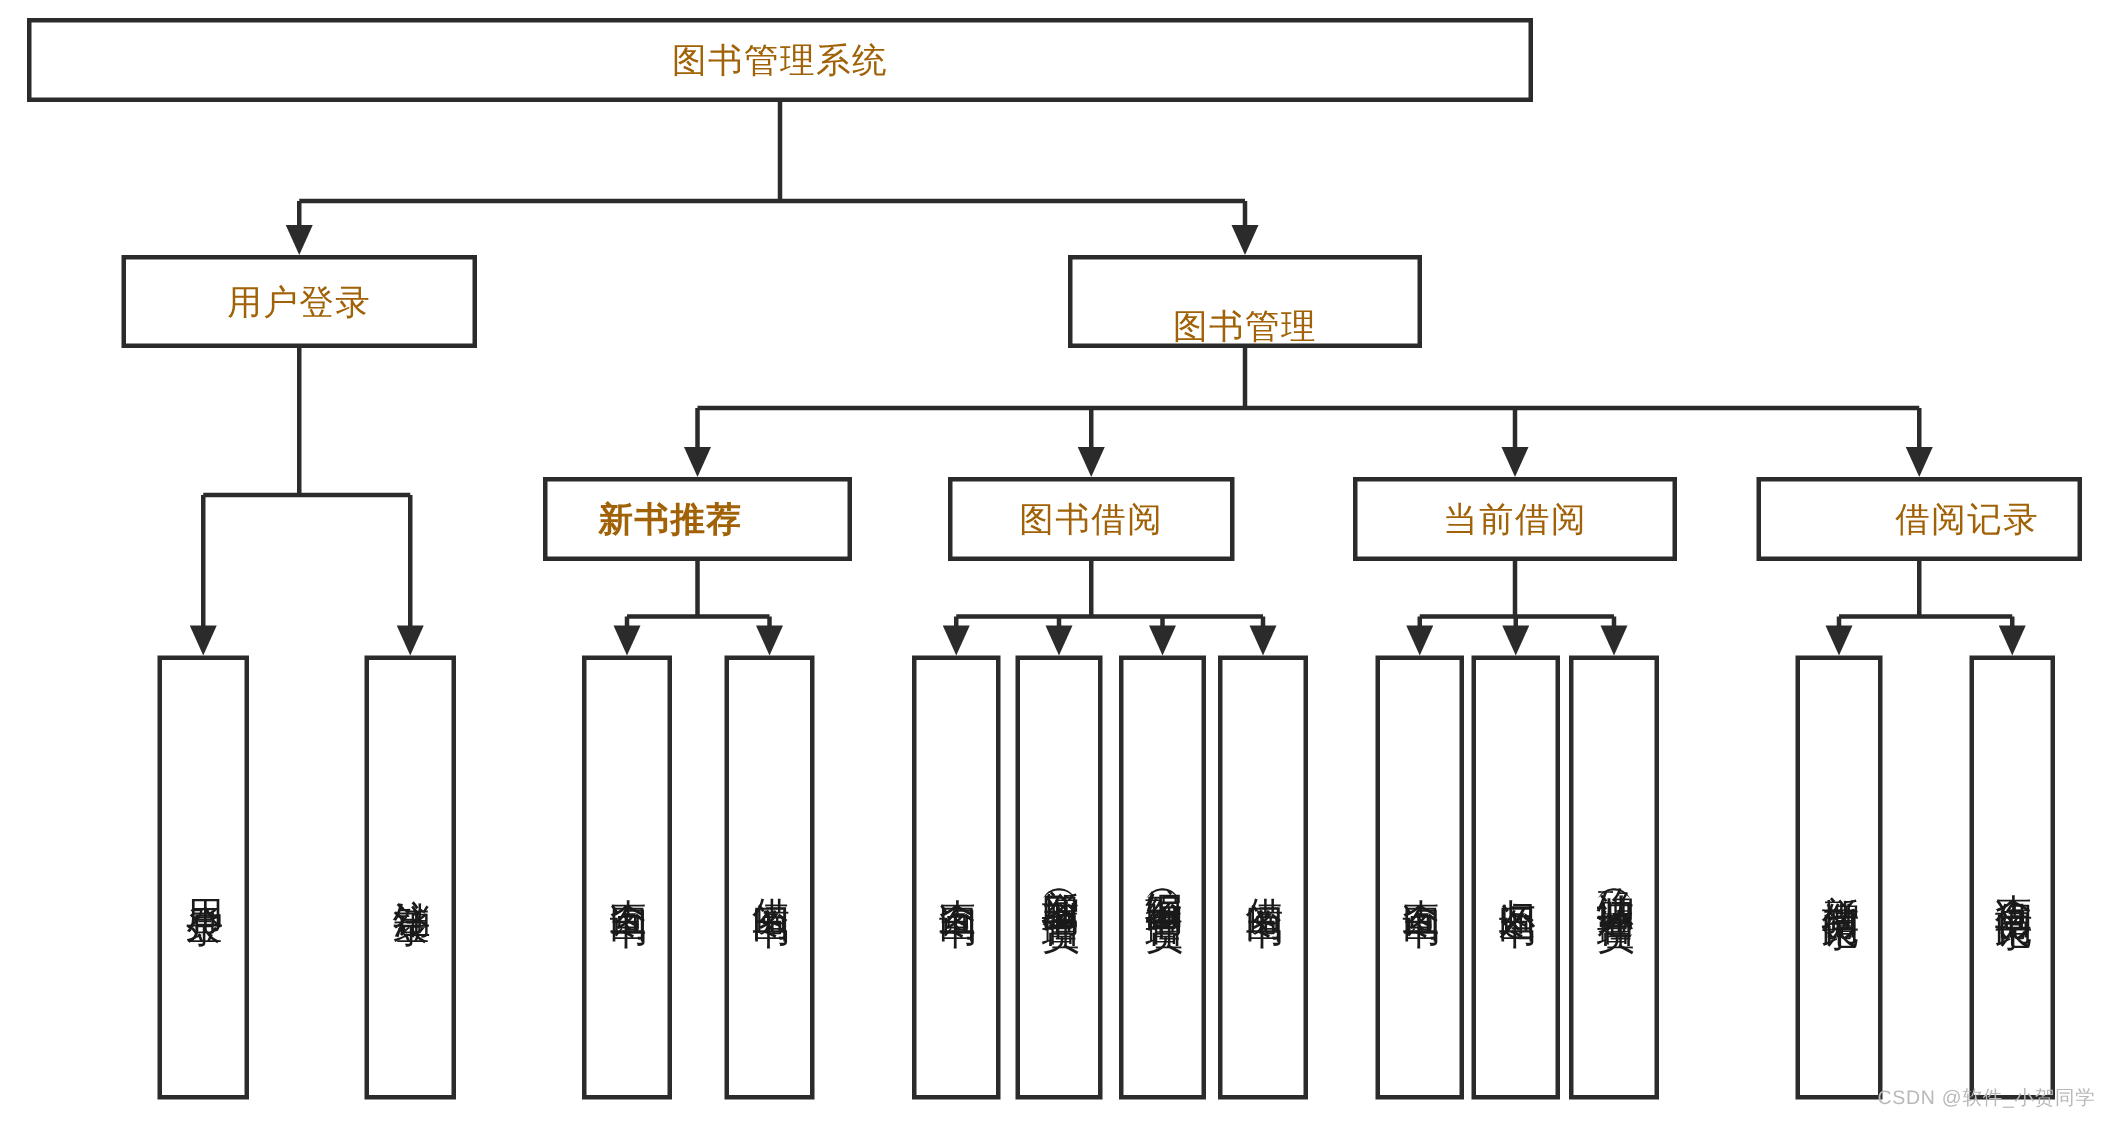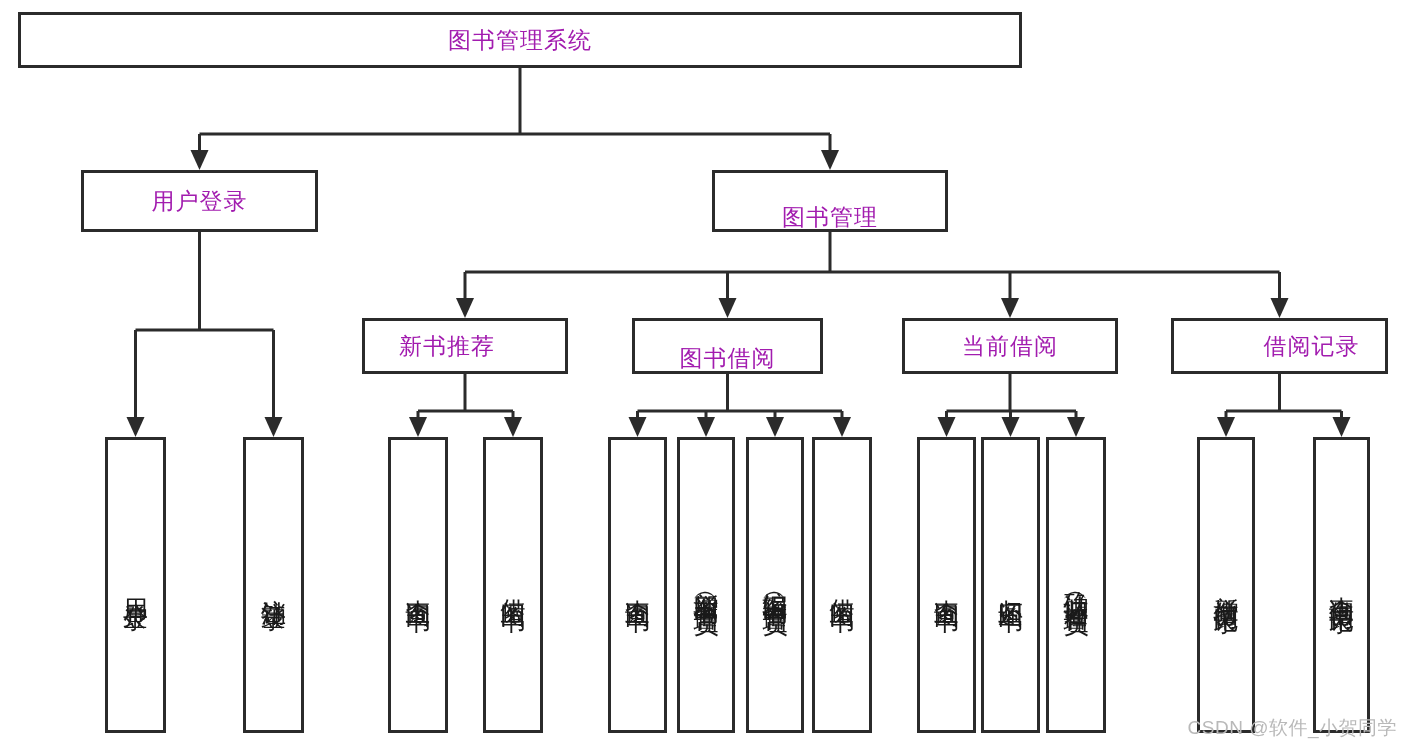--- a/index.html
+++ b/index.html
@@ -60,30 +60,30 @@
   .hlabel-wrap {
     position: absolute;
     display: flex;
     align-items: center;
     justify-content: center;
     pointer-events: none;
   }
   .hlabel-text {
     font-family: "Liberation Sans", "DejaVu Sans", sans-serif;
     font-size: 23px;
-    color: #a21caf;
+    color: #a16207;
     letter-spacing: 1px;
     white-space: nowrap;
   }
   .watermark {
     position: absolute;
     right: 8px;
     bottom: 6px;
     font-family: "Liberation Sans", "DejaVu Sans", sans-serif;
-    font-size: 19px;
+    font-size: 13px;
     color: #b9b9b9;
     letter-spacing: 0.5px;
     white-space: nowrap;
   }
 </style>
 </head>
 <body>
 
 <div id="diagram-root">
 
@@ -175,30 +175,30 @@
       </div>
       <div class="hlabel-wrap" style="left: 712px; top: 170px; width: 236px; height: 62px; margin-top: 16px;">
         <span class="hlabel-text">图书管理</span>
       </div>
       <div class="vlabel-wrap" style="left: 105px; top: 437px; width: 61px; height: 296px;">
         <span class="vlabel-text">用户登录</span>
       </div>
       <div class="vlabel-wrap" style="left: 243px; top: 437px; width: 61px; height: 296px;">
         <span class="vlabel-text">注销登录</span>
       </div>
-      <div class="hlabel-wrap" style="left: 362px; top: 318px; width: 170px; height: 56px;">
+      <div class="hlabel-wrap" style="left: 362px; top: 318px; width: 170px; height: 56px; font-weight: bold;">
         <span class="hlabel-text">新书推荐</span>
       </div>
       <div class="vlabel-wrap" style="left: 388px; top: 437px; width: 60px; height: 296px;">
         <span class="vlabel-text">查询图书</span>
       </div>
       <div class="vlabel-wrap" style="left: 483px; top: 437px; width: 60px; height: 296px;">
         <span class="vlabel-text">借阅图书</span>
       </div>
-      <div class="hlabel-wrap" style="left: 632px; top: 318px; width: 191px; height: 56px; margin-top: 12px;">
+      <div class="hlabel-wrap" style="left: 632px; top: 318px; width: 191px; height: 56px;">
         <span class="hlabel-text">图书借阅</span>
       </div>
       <div class="vlabel-wrap" style="left: 608px; top: 437px; width: 59px; height: 296px;">
         <span class="vlabel-text">查询图书</span>
       </div>
       <div class="vlabel-wrap" style="left: 677px; top: 437px; width: 58px; height: 296px;">
         <span class="vlabel-text">新增图书（管理员）</span>
       </div>
       <div class="vlabel-wrap" style="left: 746px; top: 437px; width: 58px; height: 296px;">
         <span class="vlabel-text">编辑图书（管理员）</span>

